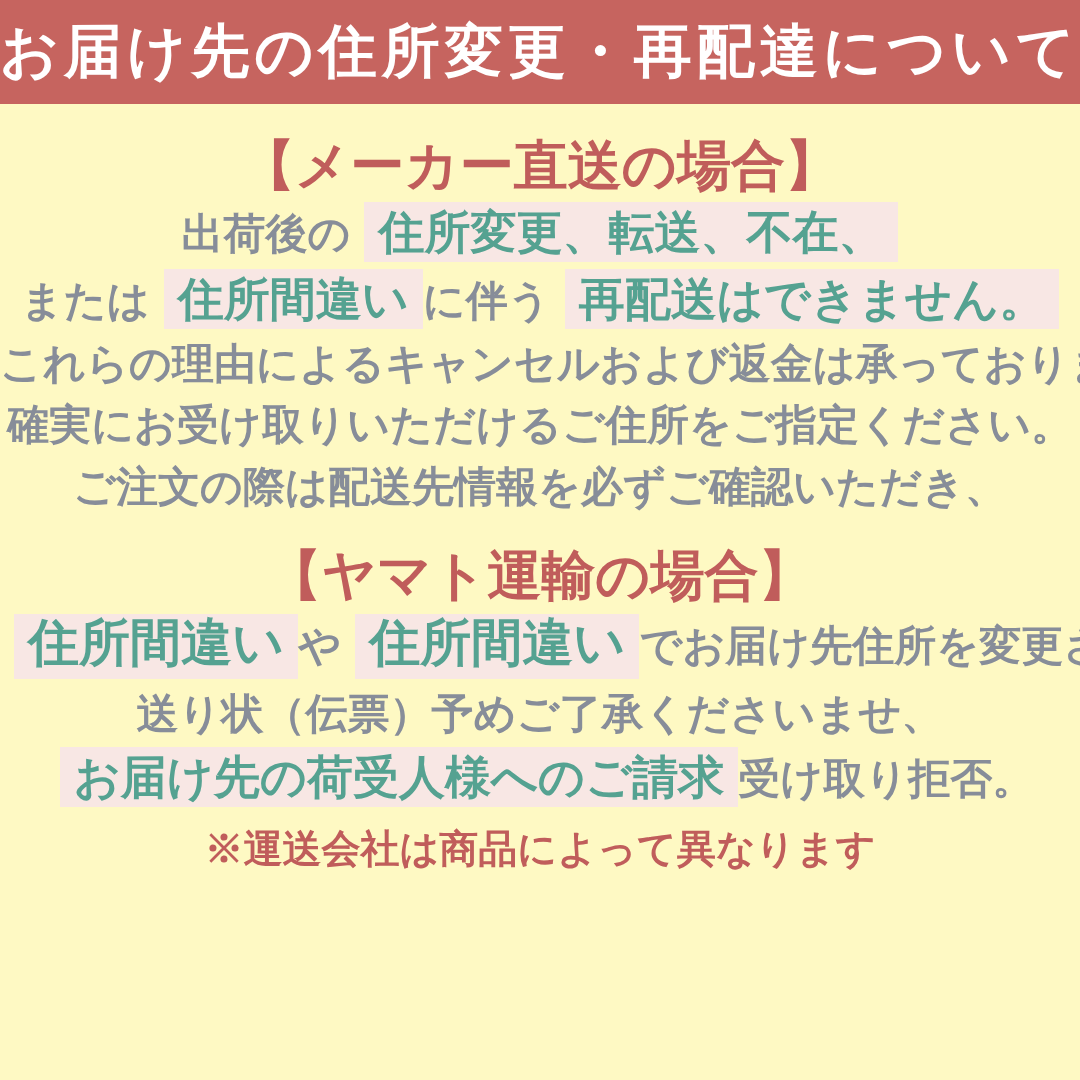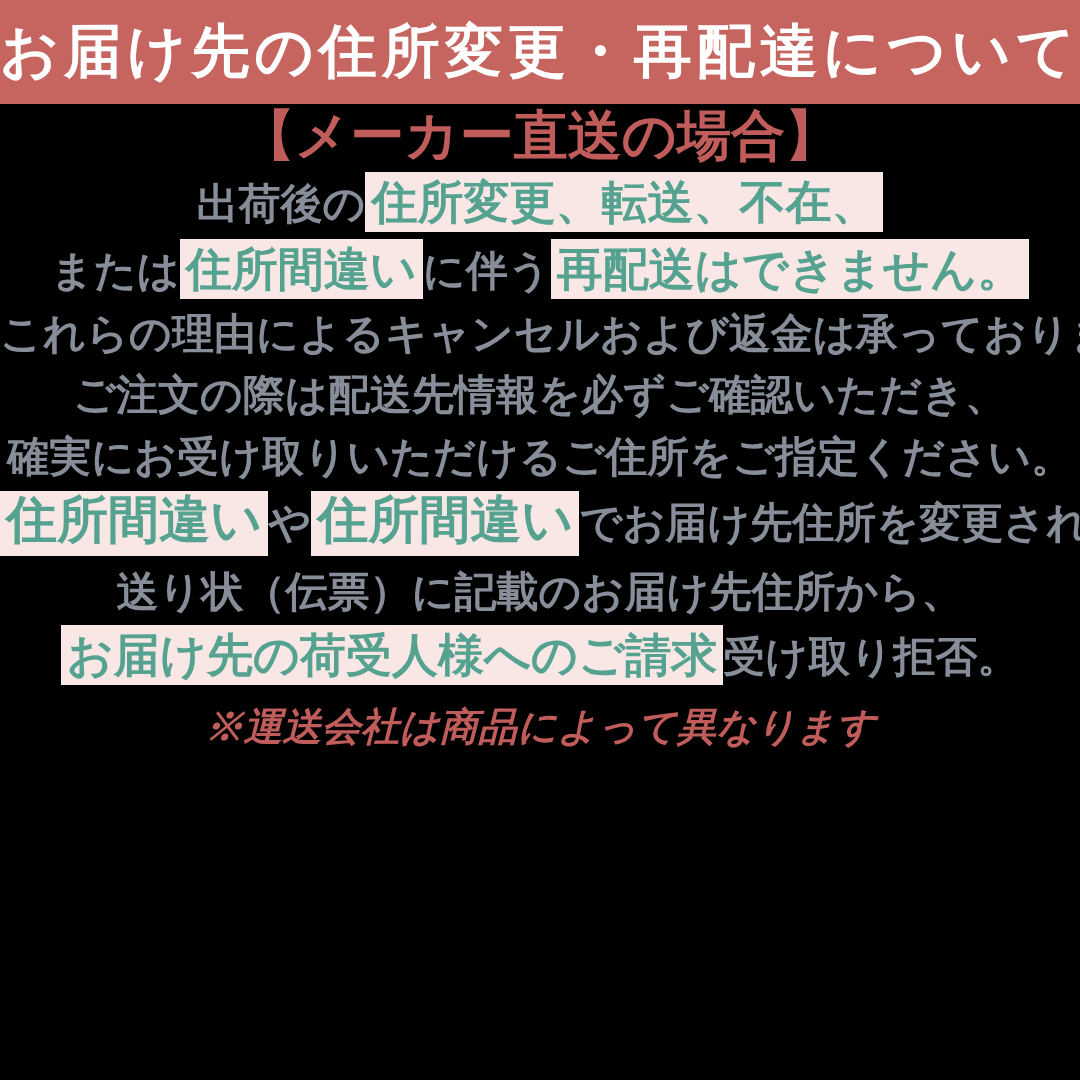--- a/index.html
+++ b/index.html
@@ -1,20 +1,20 @@
 <!DOCTYPE html>
 <html><head>
 <meta charset="utf-8">
 <style>
   html,body { margin:0; padding:0; background:#ffffff; }
   .page {
     position:relative;
     width:1080px; height:1080px;
     margin:0 auto;
-    background:#000000;
+    background:#fef9c3;
     overflow:hidden;
     font-family:"Liberation Sans", sans-serif;
   }
   .banner {
     height:104px;
     background:#c6645f;
     display:flex; align-items:center; justify-content:center;
   }
   .banner-title {
     color:#ffffff;
@@ -22,79 +22,80 @@
     font-weight:bold;
     letter-spacing:5px;
     white-space:nowrap;
   }
   .section-heading {
     color:#c05d5b;
     font-size:54px;
     font-weight:bold;
     text-align:center;
     line-height:1.15;
-    margin:0 0 2px;
+    margin:30px 0 2px;
     white-space:nowrap;
   }
   .line {
     text-align:center;
     margin:7px 0;
     white-space:nowrap;
   }
   .seg-normal {
     color:#878d99;
     font-size:42px;
     font-weight:600;
     line-height:1.3;
   }
   .seg-highlight {
     color:#55a291;
     background:#f8e7e4;
     font-size:46px;
     font-weight:bold;
     line-height:1.3;
-    padding:4px 6px;
+    padding:4px 14px;
+    margin-left:14px;
   }
   .seg-highlight-lg { font-size:51px;font-family:Liberation Mono, monospace; }
   .footnote {
     color:#c05d5b;
     font-size:39px;
     font-weight:bold;
     text-align:center;
     margin-top:14px;
     white-space:nowrap;
-    font-style:italic;
   }
 </style>
 </head>
 <body>
 
 <div class="page">
 
   <div class="banner">
     <span class="banner-title">お届け先の住所変更・再配達について</span>
   </div>
 
   <div>
 
     <div class="section">
       <div class="section-heading">【メーカー直送の場合】</div>
       <div>
           <div class="line"><span class="seg-normal">出荷後の</span><span class="seg-highlight">住所変更、転送、不在、</span></div>
           <div class="line"><span class="seg-normal">または</span><span class="seg-highlight">住所間違い</span><span class="seg-normal">に伴う</span><span class="seg-highlight">再配送はできません。</span></div>
           <div class="line"><span class="seg-normal">これらの理由によるキャンセルおよび返金は承っておりませんので、</span></div>
+          <div class="line"><span class="seg-normal">確実にお受け取りいただけるご住所をご指定ください。</span></div>
           <div class="line"><span class="seg-normal">ご注文の際は配送先情報を必ずご確認いただき、</span></div>
-          <div class="line"><span class="seg-normal">確実にお受け取りいただけるご住所をご指定ください。</span></div>
         </div>
     </div>
 
     <div class="section">
+      <div class="section-heading">【ヤマト運輸の場合】</div>
       <div>
           <div class="line"><span class="seg-highlight seg-highlight-lg">住所間違い</span><span class="seg-normal">や</span><span class="seg-highlight seg-highlight-lg">住所間違い</span><span class="seg-normal">でお届け先住所を変更される場合は、</span></div>
-          <div class="line"><span class="seg-normal">送り状（伝票）に記載のお届け先住所から、</span></div>
+          <div class="line"><span class="seg-normal">送り状（伝票）予めご了承くださいませ、</span></div>
           <div class="line"><span class="seg-highlight">お届け先の荷受人様へのご請求</span><span class="seg-normal">受け取り拒否。</span></div>
         </div>
     </div>
 
     <div class="footnote">※運送会社は商品によって異なります</div>
   </div>
 
 </div>
 
 </body></html>

